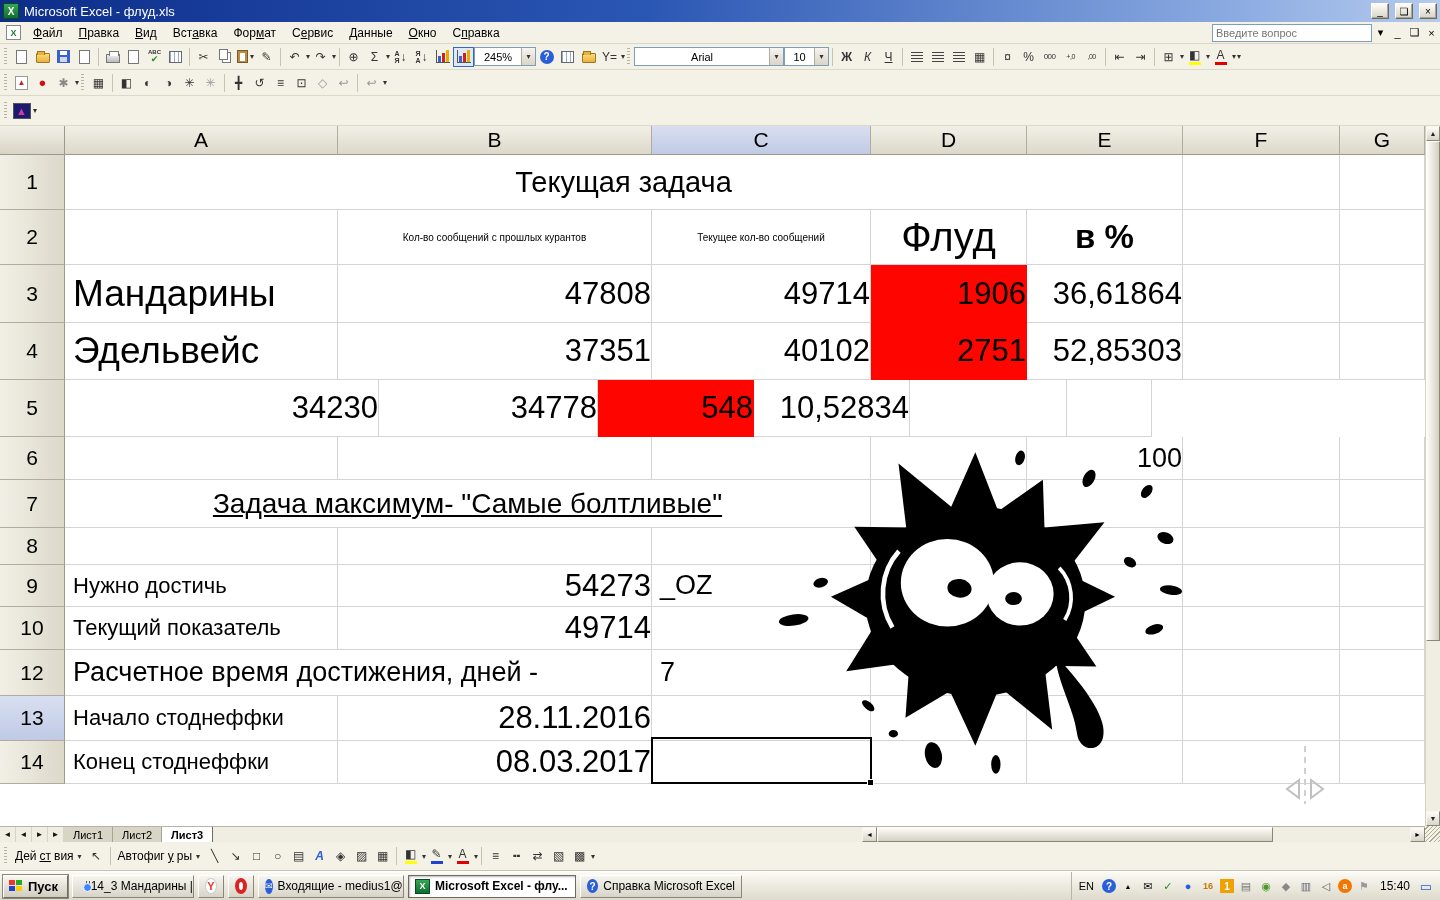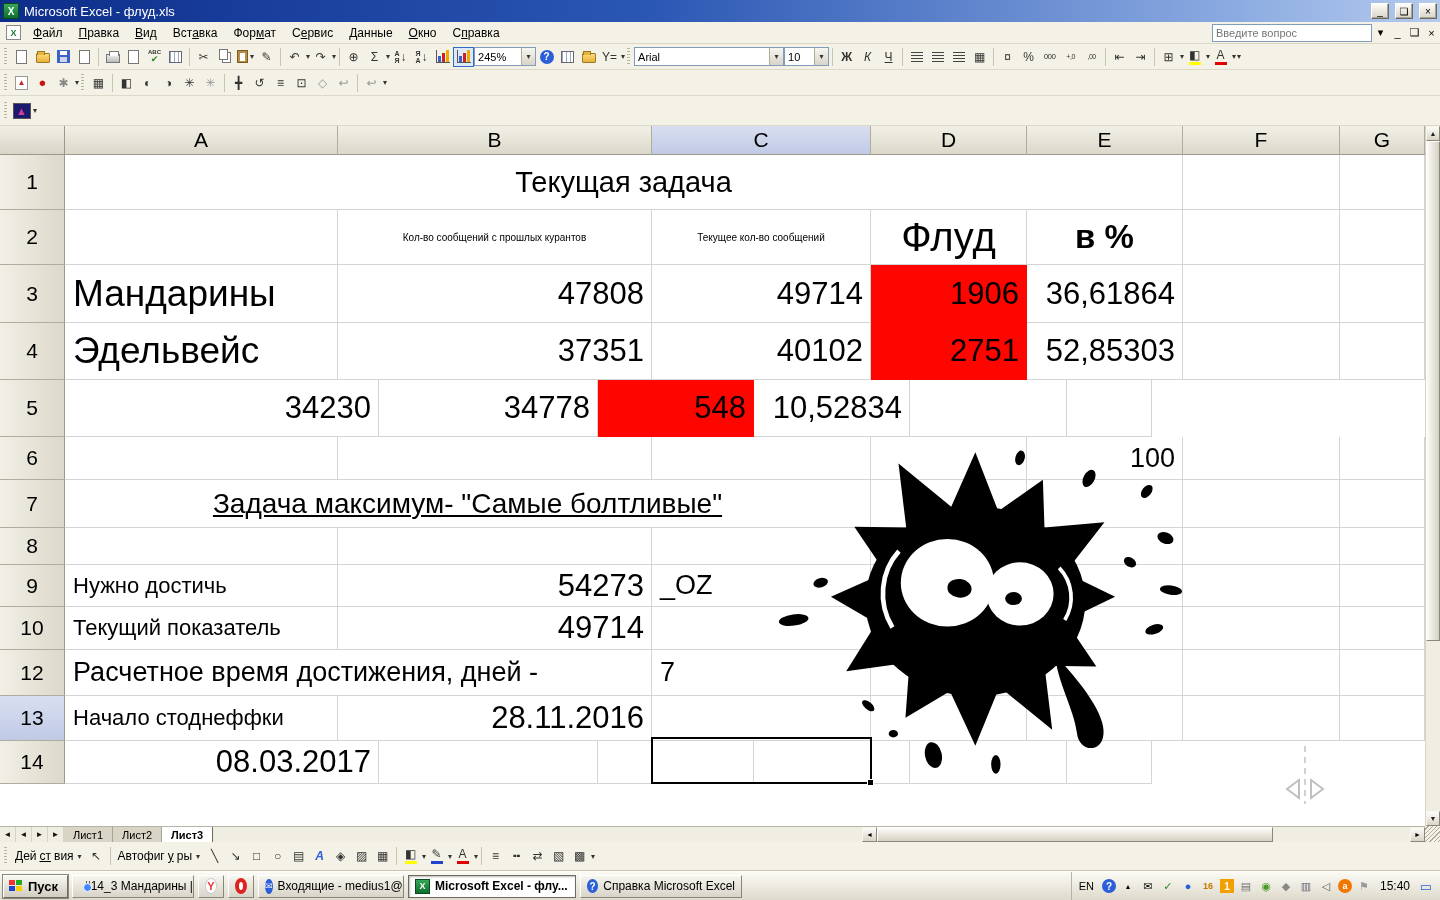--- a/index.html
+++ b/index.html
@@ -18,21 +18,21 @@
 .qbox{margin-left:auto;width:160px;height:18px;border:1px solid #7f9db9;background:#fff;font-size:11px;color:#888;padding:1px 3px;font-family:"Liberation Sans",sans-serif}
 .docbtn{font-size:11px;width:17px;text-align:center;color:#000}
 
 .tbrow{height:26px;background:#f4f2e6;border-bottom:1px solid #ddd9c8;display:flex;align-items:center;padding-left:2px}
 .tbrow3{height:30px}
 .grip{width:3px;height:18px;background:repeating-linear-gradient(to bottom,#b8b4a4 0 1px,transparent 1px 3px);margin:0 4px 0 2px}
 .tb{min-width:21px;height:20px;display:flex;align-items:center;justify-content:center;font-size:12px;color:#333;gap:1px;padding:0 1px}
 .tb.hl{border:1px solid #316ac5;background:#dfe8f6}
 .sep{width:1px;height:18px;background:#c8c4b4;margin:0 3px}
 .combo{display:flex;align-items:center;background:#fff;border:1px solid #7f9db9;height:19px;font-size:11px}
-.cv{flex:1;padding:0 3px;overflow:hidden;white-space:nowrap;text-align:left}
+.cv{flex:1;padding:0 3px;overflow:hidden;white-space:nowrap;text-align:center}
 .dd{width:14px;height:100%;background:linear-gradient(#f6f5f0,#d8d4c8);border-left:1px solid #b0ac9c;display:grid;place-items:center;font-size:8px;color:#333}
 .ddflat{font-size:8px;color:#333;margin-left:1px}
 .w150{width:150px}.w45{width:45px}.w62{width:62px}
 .colstack{display:flex;flex-direction:column;line-height:1;font-size:7px;font-weight:bold}
 .abcstack{display:flex;flex-direction:column;line-height:1;align-items:center}
 .abctop{font-size:6px;font-weight:bold}
 .chkgreen{color:#2a8a2a;font-size:9px;line-height:1}
 .clrstack{display:flex;flex-direction:column;align-items:center;line-height:1}
 .cbar{width:12px;height:3px;margin-top:1px}
 .smalltxt{font-size:8px;letter-spacing:-0.5px}
@@ -66,21 +66,21 @@
 
 .gridwrap{position:relative;height:716px;background:#fff}
 .ghead{display:flex;height:29px}
 .corner{width:65px;background:linear-gradient(#f2f0e6,#d8d4c6);border-right:1px solid #9c988a;border-bottom:1px solid #9c988a}
 .ch{display:grid;place-items:center;font-size:21px;background:linear-gradient(#f2f0e6,#dcd8ca);border-right:1px solid #b0ac9e;border-bottom:1px solid #9c988a}
 .sel{background:linear-gradient(#d9dff1,#c0cae5) !important}
 .row{display:flex}
 .rh{width:65px;display:grid;place-items:center;font-size:21px;background:linear-gradient(90deg,#f2f0e6,#dcd8ca);border-right:1px solid #9c988a;border-bottom:1px solid #b0ac9e;flex:0 0 auto}
 .c{border-right:1px solid #d4d4d4;border-bottom:1px solid #d4d4d4;display:flex;align-items:center;overflow:hidden;white-space:nowrap;flex:0 0 auto;background:#fff}
 .red{background:#fe0500;border-right-color:#fe0500;border-bottom-color:#fe0500}
-.num{justify-content:flex-end;padding-right:7px}
+.num{justify-content:flex-end;}
 .lft{padding-left:8px}
 .ctr{justify-content:center}
 .wA{width:273px}.wB{width:314px}.wC{width:219px}.wD{width:156px}.wE{width:156px}.wF{width:157px}.wG{width:85px}
 .wAE{width:1118px}.wABC{width:806px}.wAB{width:587px}
 .h55{height:55px}.h58{height:58px}.h57{height:57px}.h43{height:43px}.h48{height:48px}.h37{height:37px}.h42{height:42px}.h46{height:46px}.h45{height:45px}
 .f-name{font-size:37px}.f-num{font-size:31px}.f-sub{font-size:10px}.f-d2{font-size:40px}.f-e2{font-size:33px;font-weight:700}
 .f-t{font-size:29px}.f-u{font-size:28px;text-decoration:underline}.f-m{font-size:27px}.f-l{font-size:22px}
 .splat{position:absolute;left:765px;top:317px;width:430px;height:368px;pointer-events:none}
 .acell{position:absolute;left:651px;top:611px;width:221px;height:47px;border:2px solid #000}
 .acell::after{content:"";position:absolute;right:-4px;bottom:-4px;width:5px;height:5px;background:#000;border:1px solid #fff}
@@ -456,20 +456,21 @@
       <div class="c wB num f-num">28.11.2016</div>
       <div class="c wC"></div>
       <div class="c wD"></div>
       <div class="c wE"></div>
       <div class="c wF"></div>
       <div class="c wG"></div>
     </div>
 
     <div class="row h43">
       <div class="rh">14</div>
+      <div class="c wA lft f-l">Конец стоднеффки</div>
       <div class="c wB num f-num">08.03.2017</div>
       <div class="c wC"></div>
       <div class="c wD"></div>
       <div class="c wE"></div>
       <div class="c wF"></div>
       <div class="c wG"></div>
     </div>
 
     <svg class="splat" viewBox="0 0 430 395" xmlns="http://www.w3.org/2000/svg">
       <ellipse cx="210" cy="170" rx="118" ry="102" fill="#000"></ellipse>

